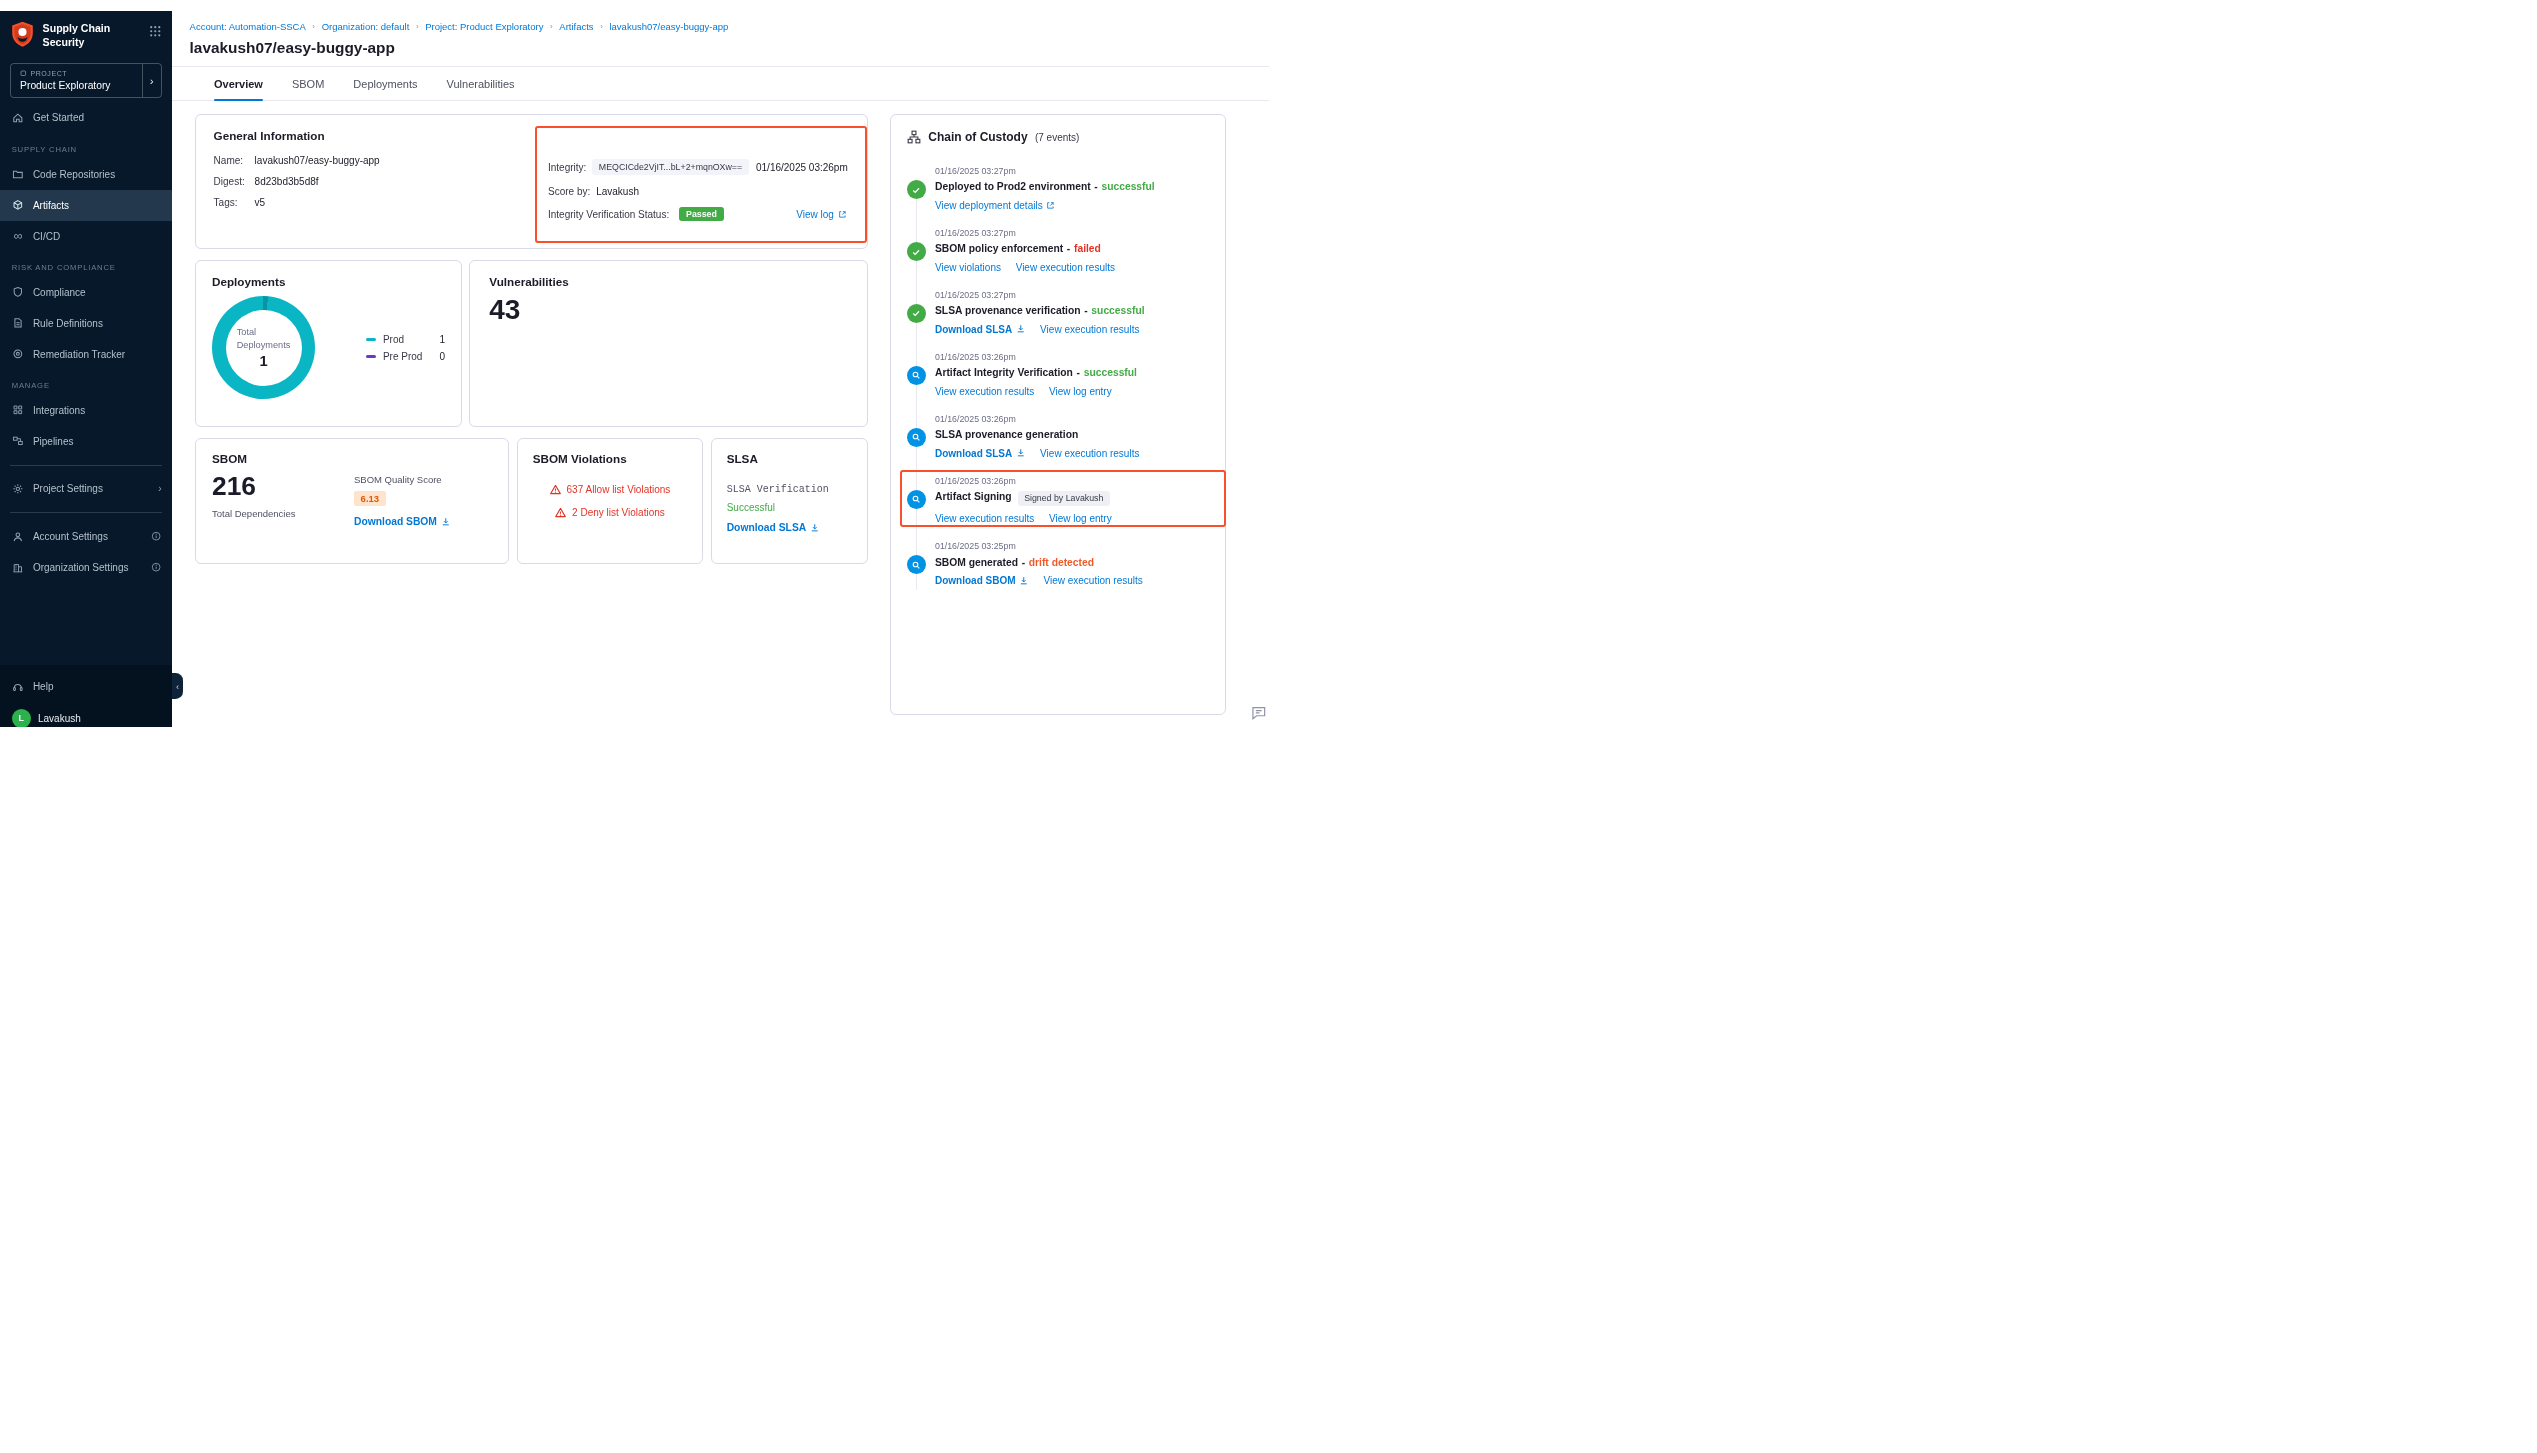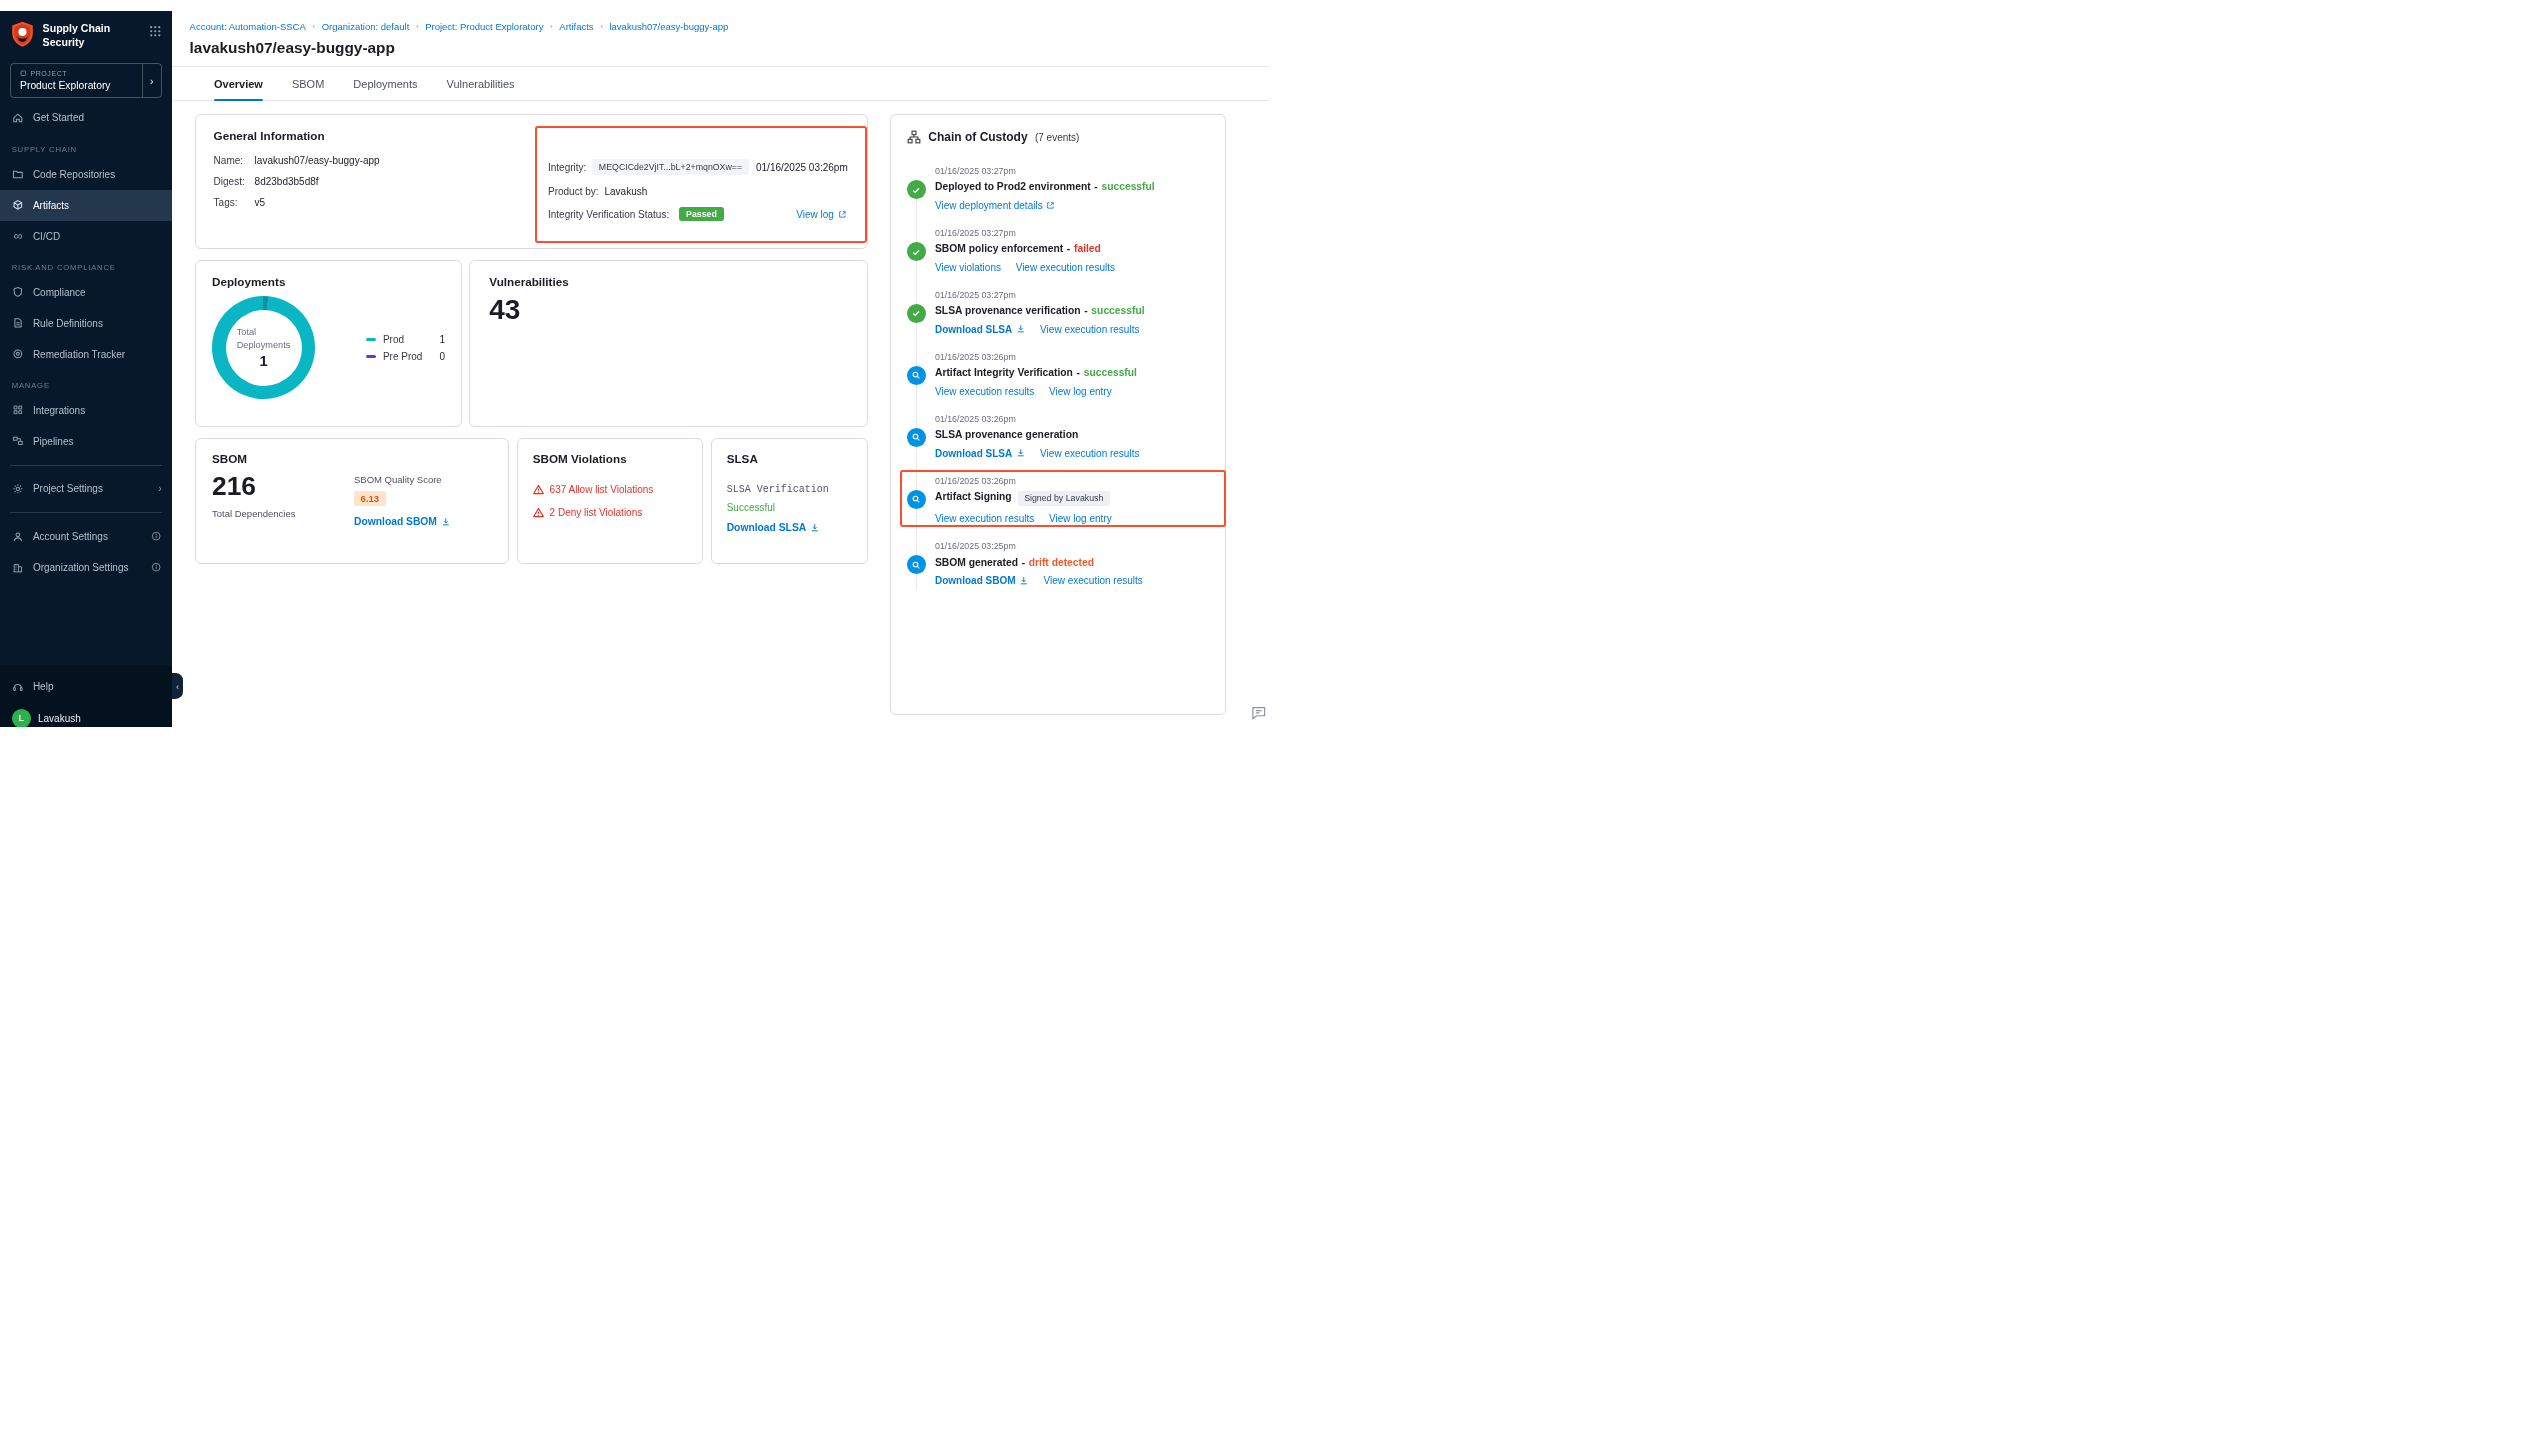--- a/index.html
+++ b/index.html
@@ -96,21 +96,21 @@
   .sbom-body { display:flex; margin-top:5.9px; }
   .sbom-left { width:126px; }
   .sbom-num { font-size:26.4px; font-weight:bold; color:#1c1c28; }
   .sbom-lbl { font-size:9.5px; color:#4f5162; margin-top:5.9px; }
   .sbom-right { margin-left:16px; margin-top:2.9px; }
   .q-label { font-size:9.5px; color:#4f5162; }
   .q-badge { display:inline-block; background:#ffe3cb; color:#d95b0a; font-weight:bold; font-size:9.5px; padding:2.2px 6.6px; border-radius:2.2px; margin-top:5.9px; }
   .dl-link { margin-top:10.3px; font-size:10.3px; font-weight:bold; }
   .viol-card { width:186px; min-width:186px; height:126px; padding:13.2px 14.7px; }
   .viol-rows { margin-top:19px; }
-  .viol-row { display:flex; align-items:center; gap:5.9px; margin-bottom:11.7px; font-size:10px; color:#e43326; cursor:pointer; }
+  .viol-row { display:flex; align-items:center; gap:5.9px; margin-bottom:11.7px; font-size:10px; color:#e43326; cursor:pointer;justify-content:center; }
   .slsa-card { flex:1; height:126px; padding:13.2px 14.7px; }
   .slsa-sub { font-size:10px; color:#4f5162; margin-top:19px;font-family:Liberation Mono, monospace; }
   .slsa-status { font-size:10px; color:#42ab45; margin-top:6.6px; font-weight:500; }
   .slsa-dl { margin-top:9.5px; font-size:10.3px; font-weight:bold; }
 
   
   .chain-card { width:336px; min-width:336px; height:601px; padding:14.7px 16px; position:relative; }
   .chain-head { display:flex; align-items:center; gap:7.3px; }
   .chain-title { font-size:12px; font-weight:bold; }
   .chain-count { font-size:10px; color:#383946; }
@@ -364,21 +364,21 @@
             </div>
           </div>
 
           <div class="sig-block">
             <div class="sig-row">
               <span class="sig-label">Integrity:</span>
               <span class="sig-pill">MEQCICde2VjIT...bL+2+mqnOXw==</span>
               <span class="sig-time">01/16/2025 03:26pm</span>
             </div>
             <div class="sig-row sig-row2">
-              <span class="sig-label">Product by:</span>
+              <span class="sig-label">Score by:</span>
               <span class="gi-value">Lavakush</span>
             </div>
             <div class="sig-row3">
               <span class="sig-label">Integrity Verification Status:</span>
               <span class="badge-passed">Passed</span>
               <a class="link viewlog">
                 <span>View log</span>
                 <svg width="8.8" height="8.8" viewBox="0 0 16 16" fill="none" stroke="currentColor" stroke-width="1.5">
                     <path d="M6 3H3v10h10v-3"></path>
                     <path d="M9 3h4v4M13 3L7.5 8.5"></path>

